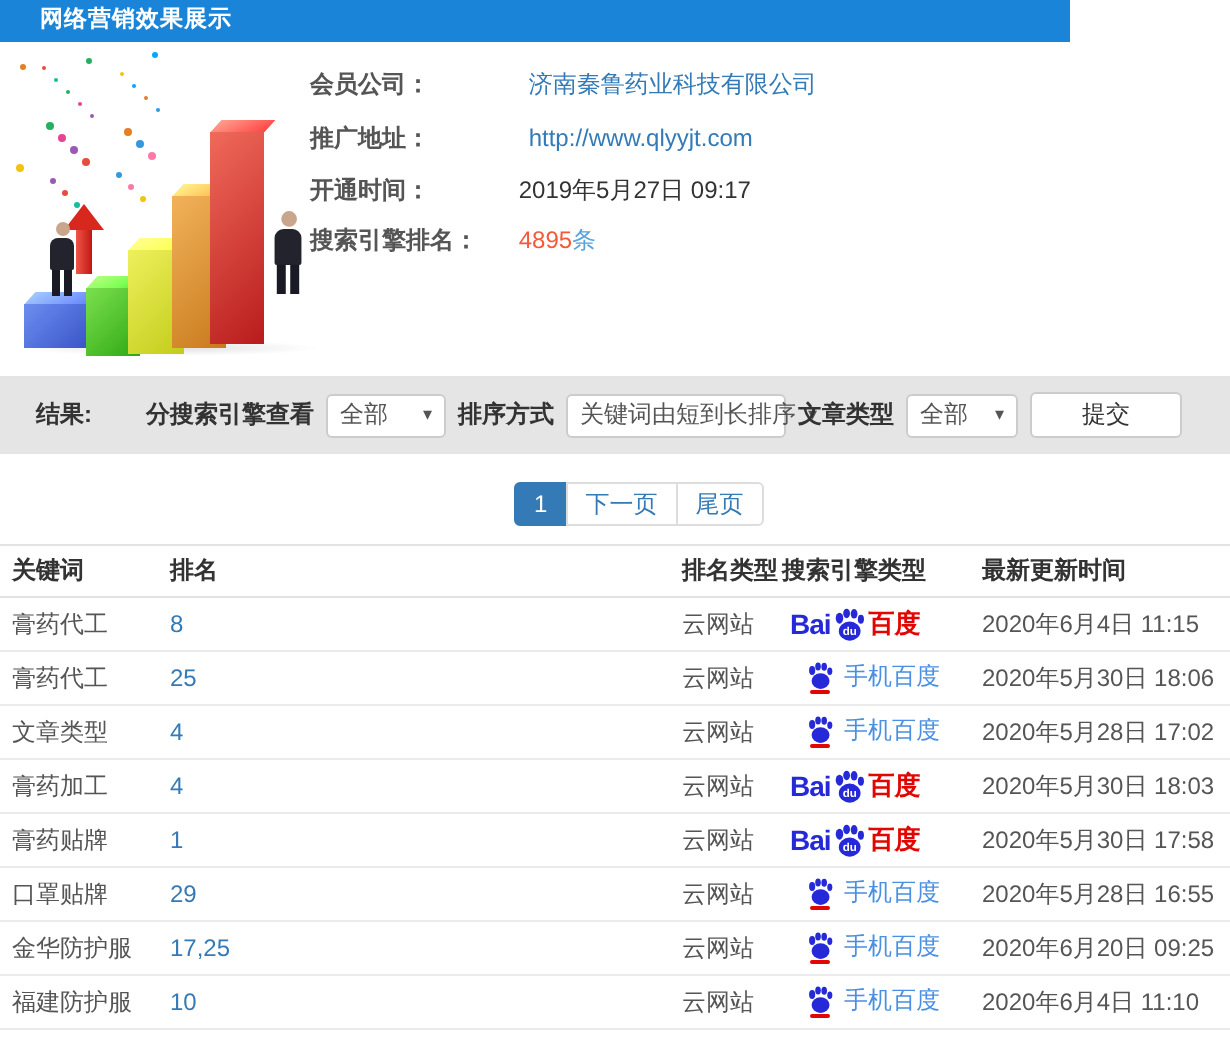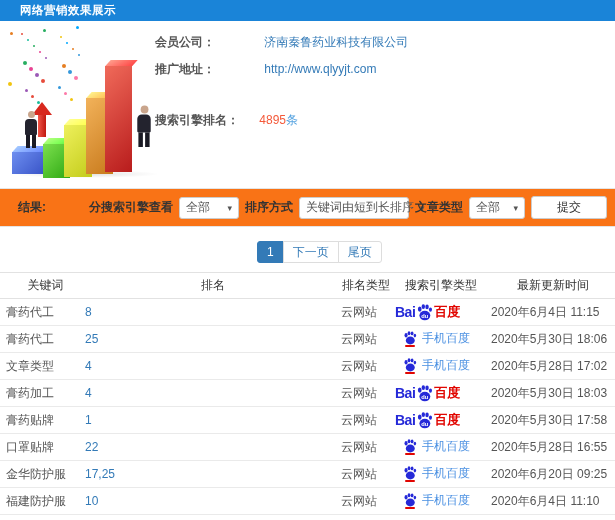--- a/index.html
+++ b/index.html
@@ -1,21 +1,21 @@
 <!DOCTYPE html>
 <html><head>
 <meta charset="utf-8">
 <style>
   * { margin:0; padding:0; box-sizing:border-box; }
   html,body { background:#fff; }
   body { font-family:"Liberation Sans","DejaVu Sans",sans-serif; }
   .page { position:relative; width:615px; height:520px; background:#fff; overflow:hidden; font-size:12px; color:#333; }
 
   
-  .topbar { position:absolute; top:0; left:0; width:615px; height:21px; background:#1a84d8; }
+  .topbar { position:absolute; top:0; left:0; width:535px; height:21px; background:#1a84d8; }
   .topbar .title { position:absolute; left:20px; top:0; line-height:21px; color:#fff; font-size:11.5px; font-weight:bold; letter-spacing:.5px; }
 
   
   .info-row { position:absolute; left:155px; width:450px; height:16px; line-height:16px; white-space:nowrap; }
   .info-label { display:inline-block; width:90px; text-align:left; font-weight:bold; color:#555; }
   .info-value { margin-left:11px; color:#333; }
   .info-value.link { color:#337ab7;margin-left:16px; }
   .val-count { color:#f4593a; }
   .val-suffix { color:#56a3e0; }
 
@@ -35,39 +35,39 @@
   .person { position:absolute; width:16px; }
   .person .head { width:7px; height:7px; border-radius:50%; background:#c9a58c; margin:0 auto 1px; }
   .person .torso { width:12px; height:16px; margin:0 auto; background:#23232e; border-radius:4px 4px 1px 1px; }
   .person .legs { display:flex; justify-content:center; gap:2px; }
   .person .legs i { display:block; width:4px; height:13px; background:#1a1a24; }
   .person-left  { left:21px; top:89px; }
   .person-right { left:134px; top:88px; transform:scale(1.12); transform-origin:bottom; }
   .confetti i { position:absolute; border-radius:50%; }
 
   
-  .filter-bar { position:absolute; top:188px; left:0; width:615px; height:39px; background:#f97316; border-top:1px solid #e4e4e4; border-bottom:1px solid #e4e4e4; display:flex; align-items:center; }
+  .filter-bar { position:absolute; top:188px; left:0; width:615px; height:39px; background:#e5e5e5; border-top:1px solid #e4e4e4; border-bottom:1px solid #e4e4e4; display:flex; align-items:center; }
   .results-label { position:absolute; left:18px; font-weight:bold; color:#333; }
-  .filter-controls { position:absolute; right:8px; display:flex; align-items:center; gap:6px; white-space:nowrap;margin-left:40px; }
+  .filter-controls { position:absolute; right:24px; display:flex; align-items:center; gap:6px; white-space:nowrap;margin-left:40px; }
   .filter-lab { font-weight:bold; color:#333; }
   .selectbox { display:flex; align-items:center; justify-content:space-between; height:22px; background:#fff; border:1px solid #ccc; border-radius:3px; padding:0 6px; color:#555; cursor:pointer; }
   .selectbox .caret { font-size:9px; color:#555; margin-left:6px; }
   .sel-engine { width:60px; } .sel-sort { width:110px; } .sel-article { width:56px; }
   .submit-btn { height:23px; padding:0 25px; background:#fff; border:1px solid #ccc; border-radius:3px; color:#333; font-size:12px; cursor:pointer; }
 
   
   .pagination { position:absolute; top:241px; left:257px; display:flex; }
   .page-item { height:22px; line-height:20px; padding:0 9px; border:1px solid #ddd; background:#fff; color:#337ab7; text-decoration:none; font-size:12px; margin-left:-1px; }
   .page-item.active { background:#337ab7; border-color:#337ab7; color:#fff; border-radius:3px 0 0 3px; margin-left:0; }
   .page-item.last { border-radius:0 3px 3px 0; }
 
   
   table.results { position:absolute; top:272px; left:0; width:615px; border-collapse:collapse; table-layout:fixed; font-size:12px; }
   table.results col.c1{width:85px;} table.results col.c2{width:256px;} table.results col.c3{width:50px;} table.results col.c4{width:100px;} table.results col.c5{width:124px;}
-  table.results th { height:26px; text-align:center; font-weight:normal; color:#333; border-top:1px solid #e2e2e2; border-bottom:1px solid #e2e2e2; }
+  table.results th { height:26px; text-align:left; font-weight:bold; color:#333; border-top:1px solid #e2e2e2; border-bottom:1px solid #e2e2e2; }
   table.results td { height:27px; border-bottom:1px solid #eaeaea; color:#555; }
   table.results th:first-child, table.results td:first-child { padding-left:6px; }
   td.rank a { color:#337ab7; text-decoration:none; }
   td.time { color:#333; }
 
   
   .bd-logo { display:inline-flex; align-items:center; margin-left:4px; }
   .bd-logo .bai { color:#2529d8; font-weight:bold; font-size:14px; letter-spacing:-.5px; }
   .bd-logo .paw-wrap { position:relative; width:17px; height:17px; margin:0 1px; }
   .bd-logo .du-cn { color:#e10601; font-weight:bold; font-size:13px; }
@@ -143,20 +143,24 @@
   </div>
 
   <div class="info-row" style="top:34px">
     <span class="info-label">会员公司：</span>
     <span class="info-value link">济南秦鲁药业科技有限公司</span>
   </div>
   <div class="info-row" style="top:61px">
     <span class="info-label">推广地址：</span>
     <span class="info-value link">http://www.qlyyjt.com</span>
   </div>
+  <div class="info-row" style="top:87px">
+    <span class="info-label">开通时间：</span>
+    <span class="info-value">2019年5月27日 09:17</span>
+  </div>
   <div class="info-row" style="top:112px">
     <span class="info-label">搜索引擎排名：</span>
     <span class="info-value"><span class="val-count">4895</span><span class="val-suffix">条</span></span>
   </div>
 
   <div class="filter-bar">
     <span class="results-label">结果:</span>
     <div class="filter-controls">
       <span class="filter-lab">分搜索引擎查看</span>
       <div class="selectbox sel-engine">
@@ -294,21 +298,21 @@
                   <ellipse cx="52" cy="68" rx="32" ry="28" fill="#2529d8"></ellipse>
                   <text x="52" y="80" font-size="34" font-weight="bold" fill="#fff" text-anchor="middle" font-family="Liberation Sans,sans-serif">du</text>
                 </svg>
               </span>
               <span class="du-cn">百度</span>
             </span></td>
           <td class="time">2020年5月30日 17:58</td>
         </tr>
         <tr>
           <td>口罩贴牌</td>
-          <td class="rank"><a>22</a></td>
+          <td class="rank"><a>29</a></td>
           <td>云网站</td>
           <td><span class="m-logo">
               <span class="paw-wrap">
                 <svg width="14" height="14" viewBox="0 0 100 100" style="position:absolute;left:0;top:0">
                   <ellipse cx="22" cy="30" rx="11" ry="16" fill="#2529d8"></ellipse>
                   <ellipse cx="43" cy="16" rx="10" ry="14" fill="#2529d8"></ellipse>
                   <ellipse cx="65" cy="17" rx="10" ry="14" fill="#2529d8"></ellipse>
                   <ellipse cx="85" cy="33" rx="9" ry="13" fill="#2529d8"></ellipse>
                   <ellipse cx="52" cy="68" rx="32" ry="28" fill="#2529d8"></ellipse>
                 </svg>

